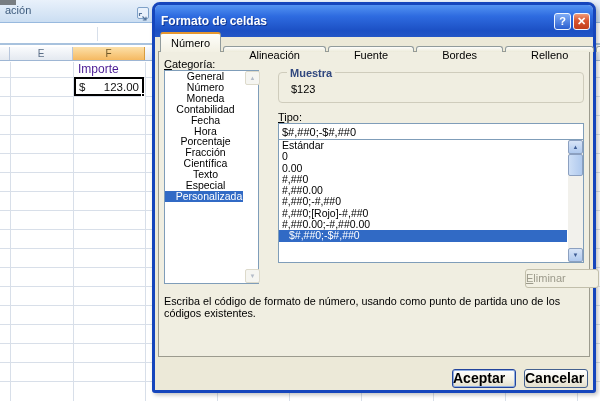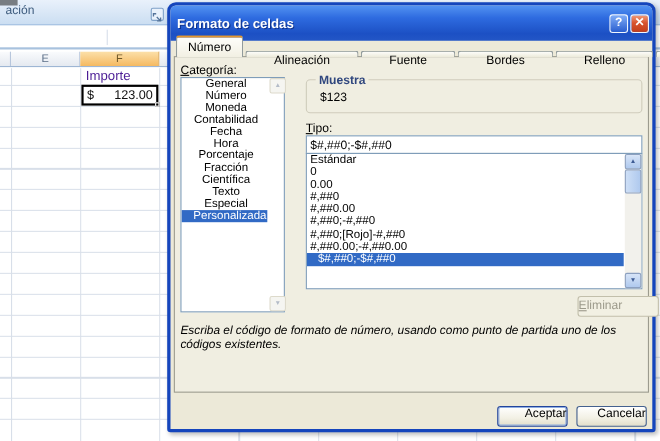--- a/index.html
+++ b/index.html
@@ -82,26 +82,26 @@
   .sb { position:absolute; top:1px; right:1px; bottom:1px; width:15px; background:#F2F1EC; }
   .sb-btn { position:absolute; left:0; width:15px; height:14px; border-radius:2px;
     background:linear-gradient(180deg,#D7E4F7,#AFC9EE); border:1px solid #8CA0C0;
     color:#3E5C94; font-size:6px; text-align:center; line-height:13px; }
   .sb-up { top:0; } .sb-down { bottom:0; }
   .sb-thumb { position:absolute; left:0; top:14px; width:15px; height:22px; border-radius:2px;
     background:linear-gradient(90deg,#CEDFF6,#AFC9EE); border:1px solid #8CA0C0; }
   .sb.disabled { background:transparent; }
   .sb.disabled .sb-btn { background:#F5F5F1; border-color:#DDDACB; color:#B4BCC8; }
 
-  .btn { font-size:11px; color:#000; text-align:right;
+  .btn { font-size:14px; color:#000; text-align:left;
     background:linear-gradient(180deg,#FFFFFF,#F2F0E4 60%,#E2DECB);
-    border:1px solid #44618F; border-radius:3px; }
+    border:1px solid #44618F; border-radius:3px;font-weight:bold; }
   .delete-btn { position:absolute; left:352px; top:217px; width:74px; height:19px;
     background:#F2F0E3; border:1px solid #C2BFAB; color:#9C9A8B; border-radius:3px; line-height:17px;margin-left:14px; }
-  .desc { position:absolute; left:5px; top:244px; width:424px; font-size:10.8px; line-height:11.5px; color:#000;font-style:italic; }
+  .desc { position:absolute; left:5px; top:244px; width:424px; font-size:10.8px; line-height:11.5px; color:#000; }
 
   .ok-btn { position:absolute; left:297px; top:364px; width:64px; height:19px;
     box-shadow:inset 0 0 0 1px #8FAEE2; border-color:#23459C; }
   .cancel-btn { position:absolute; left:369px; top:364px; width:64px; height:19px; }
 </style>
 </head>
 <body>
 
 <div id="screen">
 

